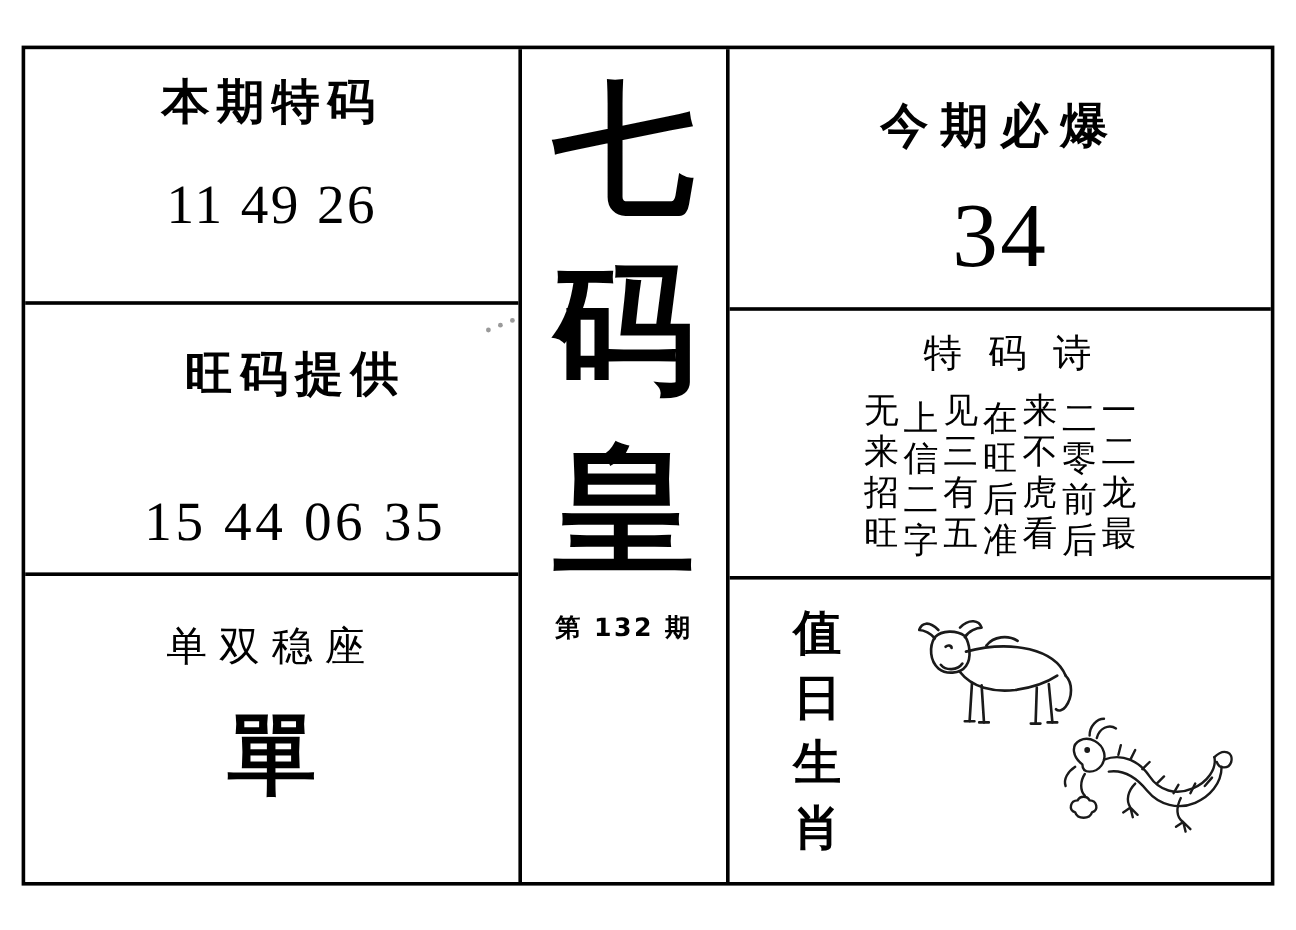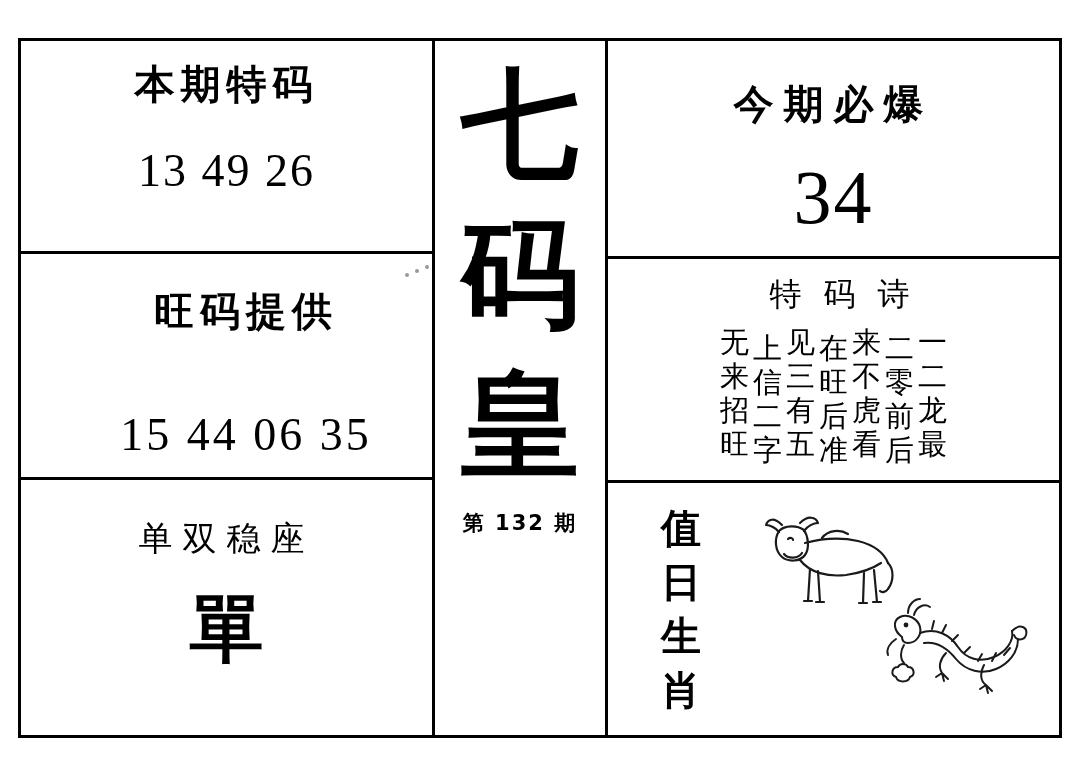--- a/index.html
+++ b/index.html
@@ -233,21 +233,21 @@
 <div class="page">
   <div class="frame">
 
     <div class="vline v1"></div>
     <div class="vline v2"></div>
 
     <div class="left-col">
 
       <div class="lrow r1">
         <div class="hdr-bold">本期特码</div>
-        <div class="nums-serif">13  49  26</div>
+        <div class="nums-serif">11  49  26</div>
       </div>
 
       <div class="lrow r2">
         <div class="hdr-bold2">旺码提供</div>
         <div class="nums-serif2">15 44 06 35</div>
       </div>
 
       <div class="lrow r3">
         <div class="hdr-song">单双稳座</div>
         <div class="big-single">單</div>

